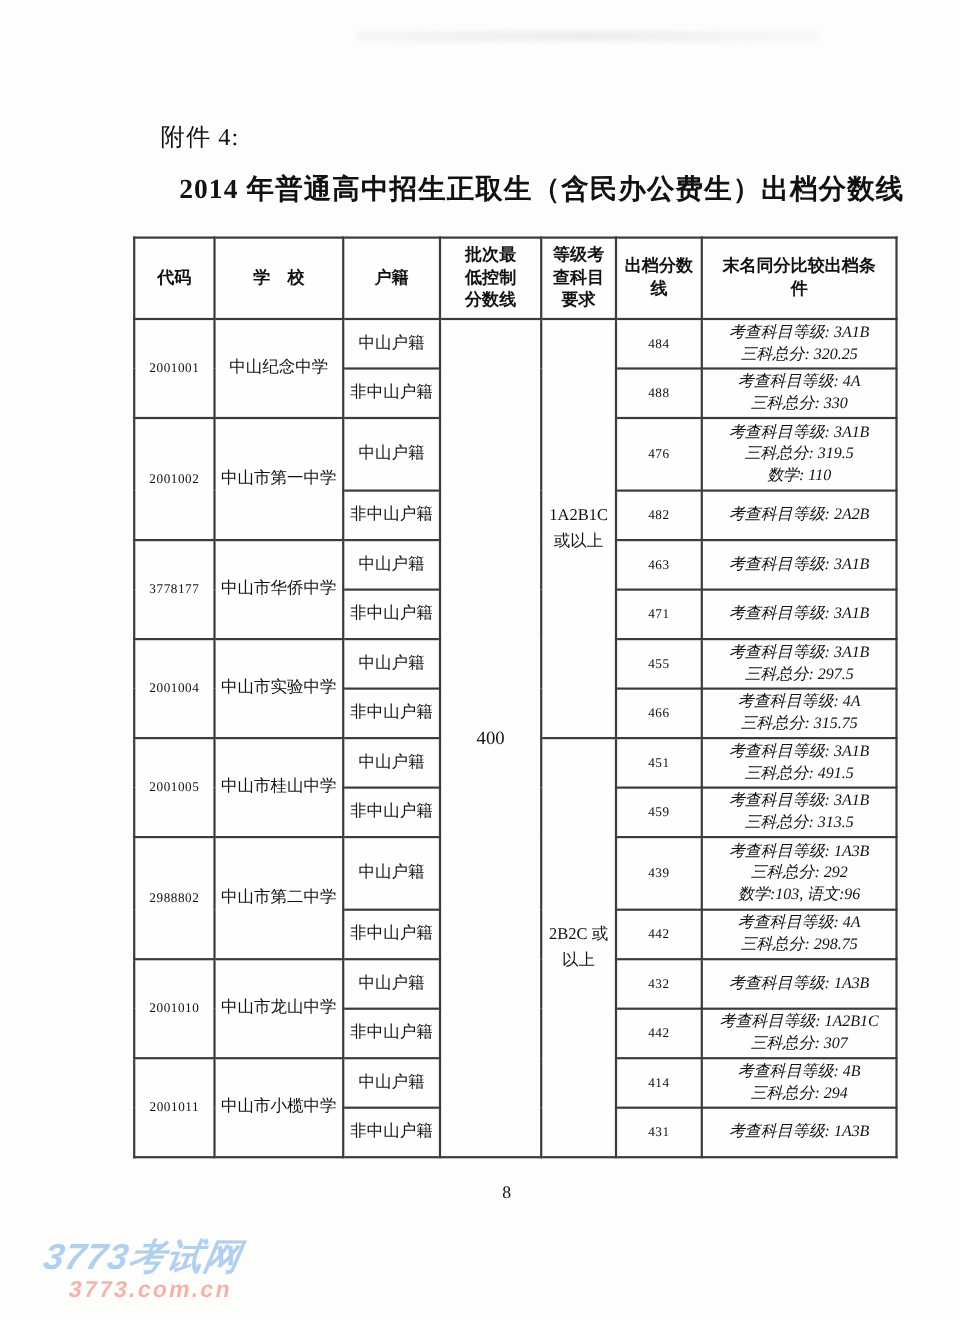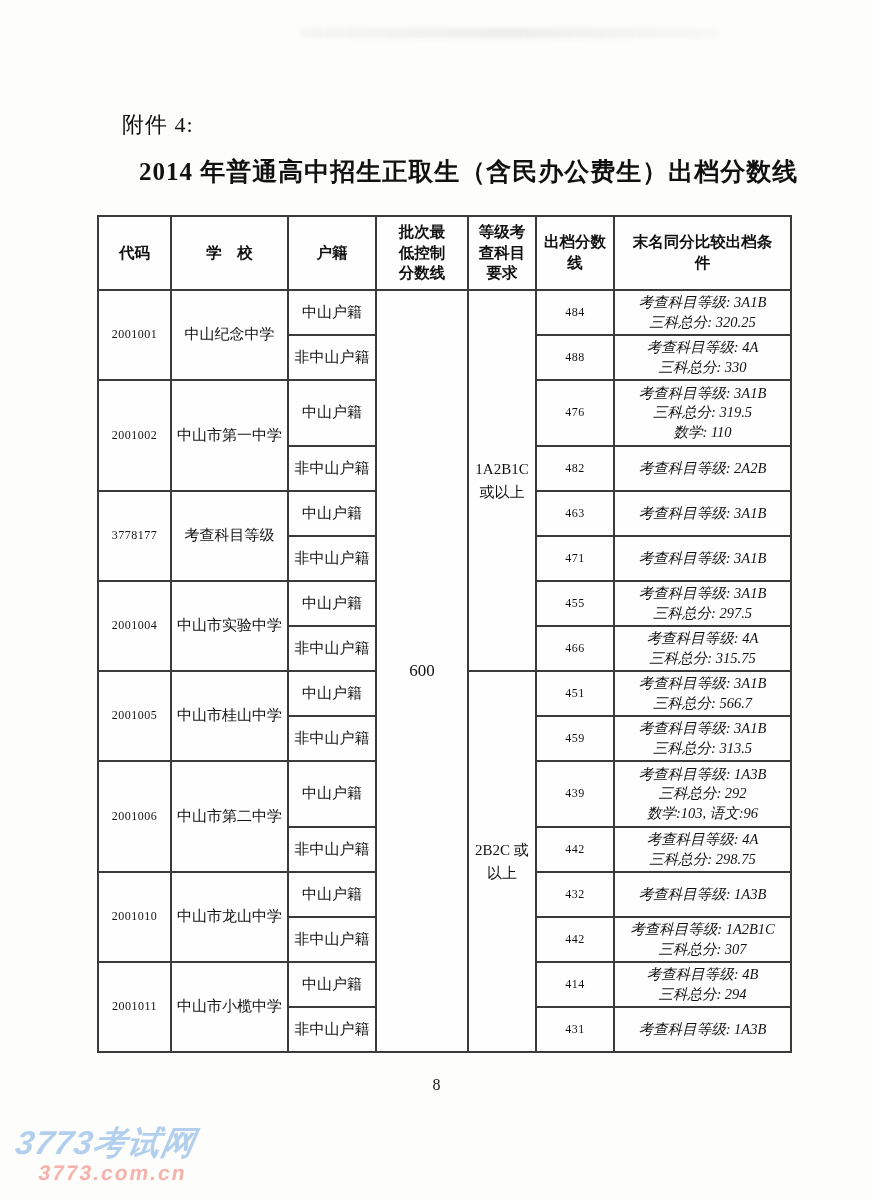--- a/index.html
+++ b/index.html
@@ -3,21 +3,21 @@
 <meta charset="utf-8">
 <style>
   html,body{margin:0;padding:0;}
   body{
     width:873px;height:1200px;position:relative;
     background:#fdfdfc;
     font-family:"Liberation Serif","DejaVu Serif",serif;
     color:#111;
     overflow:hidden;
   }
-  .page{position:absolute;inset:0;}
+  .page{position:absolute;inset:0;margin-left:24px;}
 
   .attachment{
     position:absolute;left:122px;top:110px;
     font-size:22px;letter-spacing:1px;
   }
   .doc-title{
     position:absolute;left:0;top:155px;width:873px;
     text-align:center;font-size:25px;font-weight:bold;letter-spacing:1px;padding-left:32px;
   }
 
@@ -115,21 +115,21 @@
         <th>出档分数线</th>
         <th class="pad-tiebreak">末名同分比较出档条件</th>
       </tr>
     </thead>
     <tbody>
 
       <tr class="r">
         <td class="code" rowspan="2">2001001</td>
         <td rowspan="2">中山纪念中学</td>
         <td>中山户籍</td>
-        <td class="batch-cell" rowspan="16">600</td>
+        <td class="batch-cell" rowspan="16">400</td>
         <td class="grade-cell" rowspan="8">1A2B1C 或以上</td>
         <td class="score-cell">484</td>
         <td class="cond-cell">
           <div class="cond-line">考查科目等级: 3A1B</div>
           <div class="cond-line">三科总分: 320.25</div>
         </td>
       </tr>
       <tr class="r">
         <td>非中山户籍</td>
         <td class="score-cell">488</td>
@@ -153,21 +153,21 @@
       <tr class="r">
         <td>非中山户籍</td>
         <td class="score-cell">482</td>
         <td class="cond-cell">
           <div class="cond-line">考查科目等级: 2A2B</div>
         </td>
       </tr>
 
       <tr class="r">
         <td class="code" rowspan="2">3778177</td>
-        <td rowspan="2">考查科目等级</td>
+        <td rowspan="2">中山市华侨中学</td>
         <td>中山户籍</td>
         <td class="score-cell">463</td>
         <td class="cond-cell">
           <div class="cond-line">考查科目等级: 3A1B</div>
         </td>
       </tr>
       <tr class="r">
         <td>非中山户籍</td>
         <td class="score-cell">471</td>
         <td class="cond-cell">
@@ -195,34 +195,34 @@
       </tr>
 
       <tr class="r">
         <td class="code" rowspan="2">2001005</td>
         <td rowspan="2">中山市桂山中学</td>
         <td>中山户籍</td>
         <td class="grade-cell" rowspan="8">2B2C 或以上</td>
         <td class="score-cell">451</td>
         <td class="cond-cell">
           <div class="cond-line">考查科目等级: 3A1B</div>
-          <div class="cond-line">三科总分: 566.7</div>
+          <div class="cond-line">三科总分: 491.5</div>
         </td>
       </tr>
       <tr class="r">
         <td>非中山户籍</td>
         <td class="score-cell">459</td>
         <td class="cond-cell">
           <div class="cond-line">考查科目等级: 3A1B</div>
           <div class="cond-line">三科总分: 313.5</div>
         </td>
       </tr>
 
       <tr class="r-tall">
-        <td class="code" rowspan="2">2001006</td>
+        <td class="code" rowspan="2">2988802</td>
         <td rowspan="2">中山市第二中学</td>
         <td>中山户籍</td>
         <td class="score-cell">439</td>
         <td class="cond-cell">
           <div class="cond-line">考查科目等级: 1A3B</div>
           <div class="cond-line">三科总分: 292</div>
           <div class="cond-line">数学:103, 语文:96</div>
         </td>
       </tr>
       <tr class="r">

